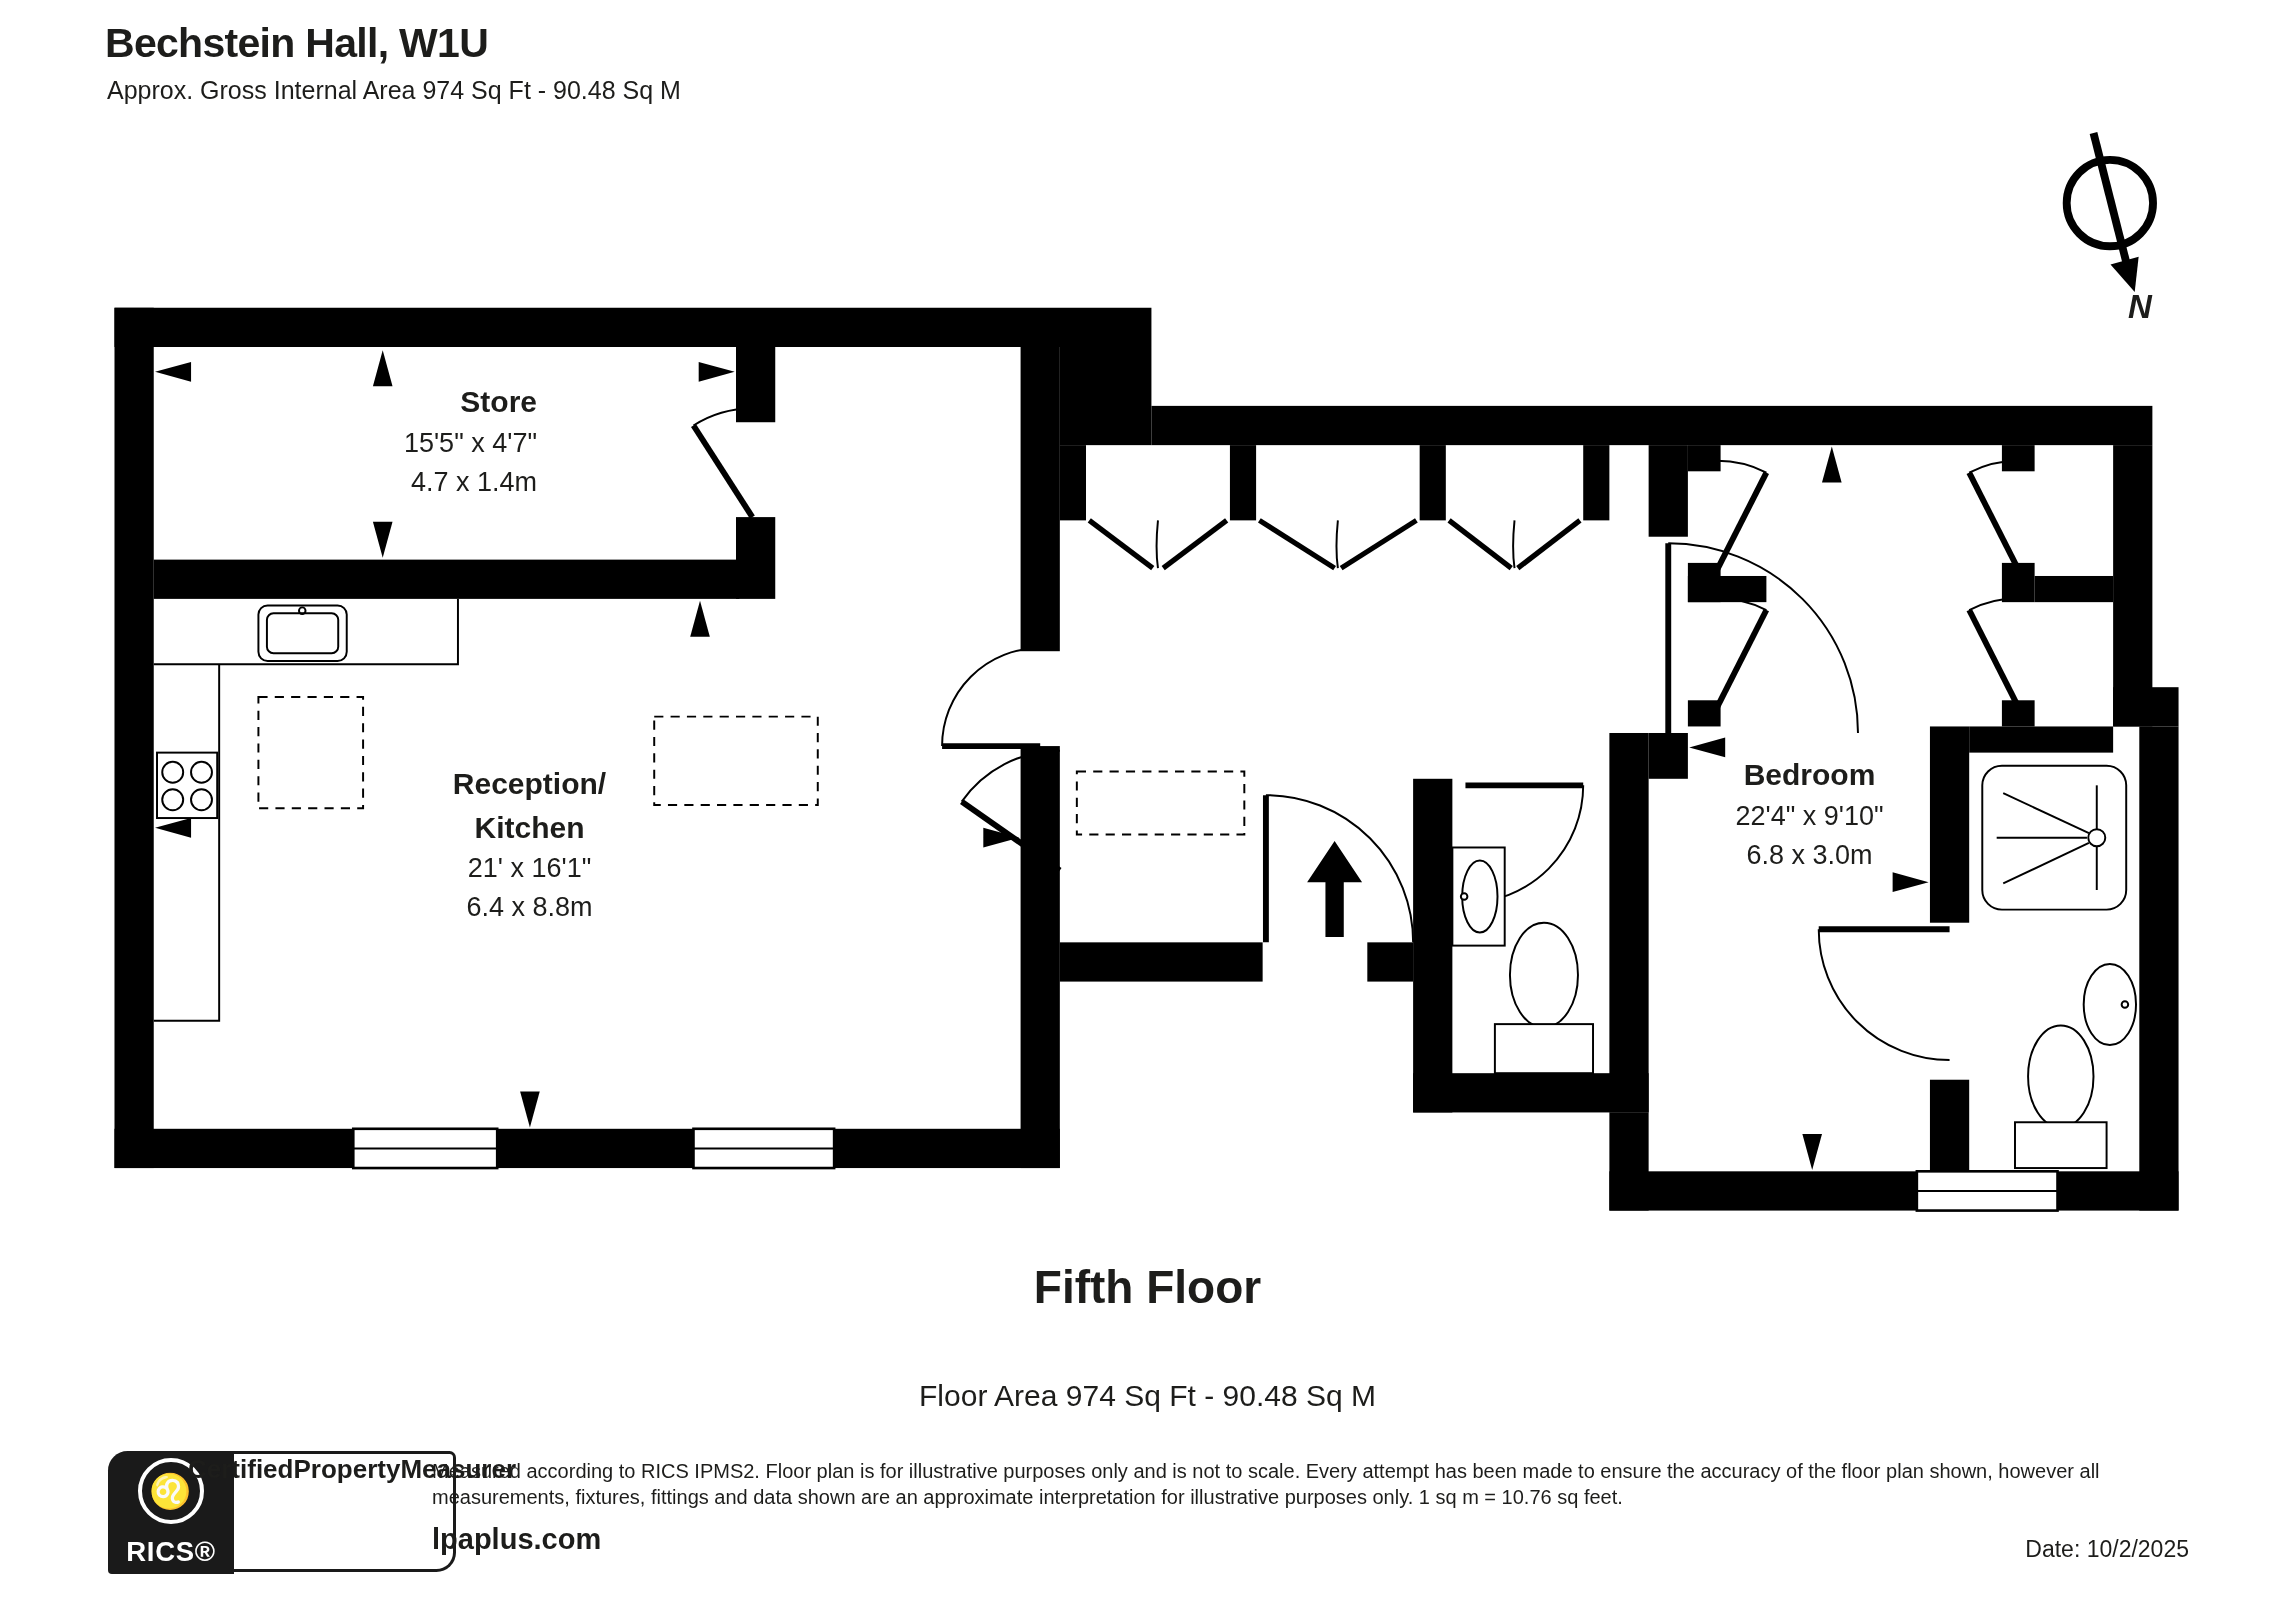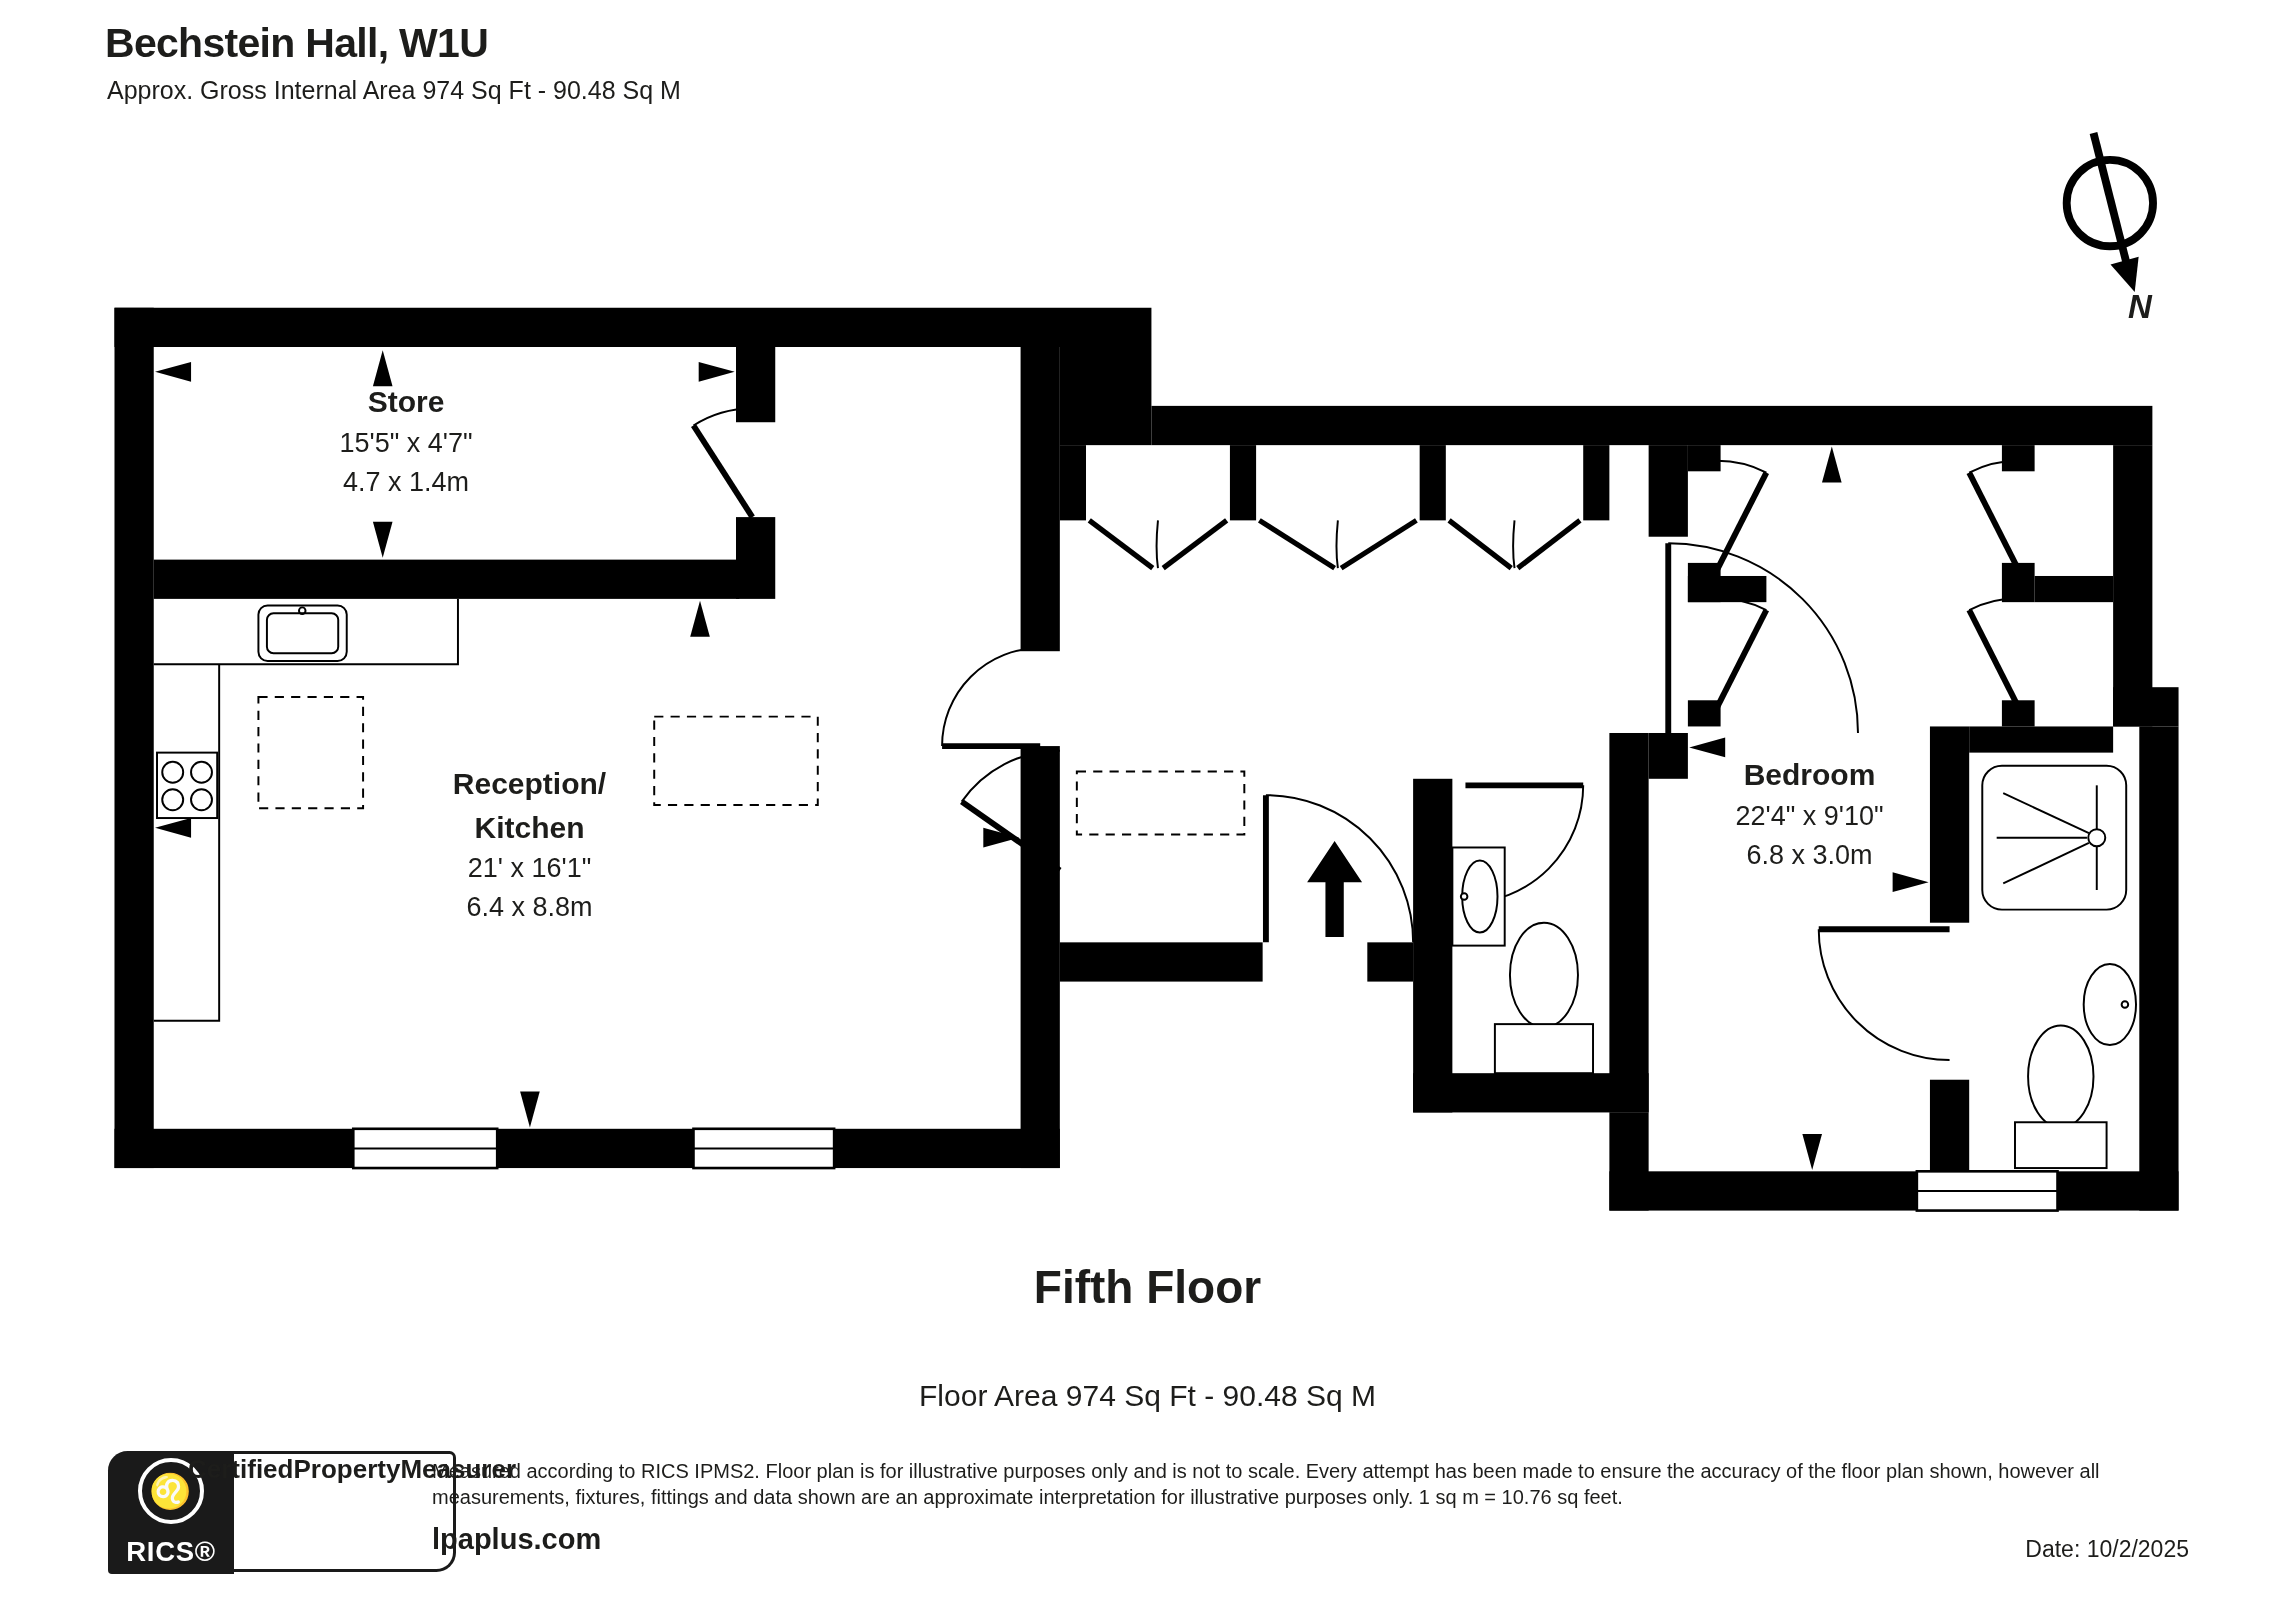--- a/index.html
+++ b/index.html
@@ -10,21 +10,21 @@
   .abs{position:absolute;}
   
   .page-title{left:105px;top:19.6px;font-size:41px;font-weight:700;letter-spacing:-0.7px;}
   .page-subtitle{left:107px;top:76px;font-size:25px;font-weight:400;}
   
   .plan-svg{left:0;top:0;width:2295px;height:1623px;}
   
   .room-label{text-align:center;line-height:1.45;}
   .room-name{font-size:30px;font-weight:700;}
   .room-dim{font-size:27px;font-weight:400;}
-  .store-label{left:275px;top:380px;width:262px;}
+  .store-label{left:275px;top:380px;width:262px;text-align:right;}
   .reception-label{left:366px;top:762px;width:327px;}
   .bedroom-label{left:1659px;top:753px;width:301px;}
   .compass-n{left:2114px;top:288px;width:52px;font-size:33px;font-style:italic;font-weight:600;text-align:center;}
   
   .floor-title{left:0;top:1260px;width:2295px;text-align:center;font-size:46px;font-weight:700;}
   .floor-area{left:0;top:1345px;width:2295px;text-align:center;font-size:30px;font-weight:400;margin-top:34px;}
   
   .badge{left:108px;top:1451px;width:348px;height:123px;display:flex;}
   .badge-black{width:139px;height:123px;background:#1a1a1a;border-radius:19.6px 0 0 3.9px;
     display:flex;flex-direction:column;align-items:center;justify-content:center;}

